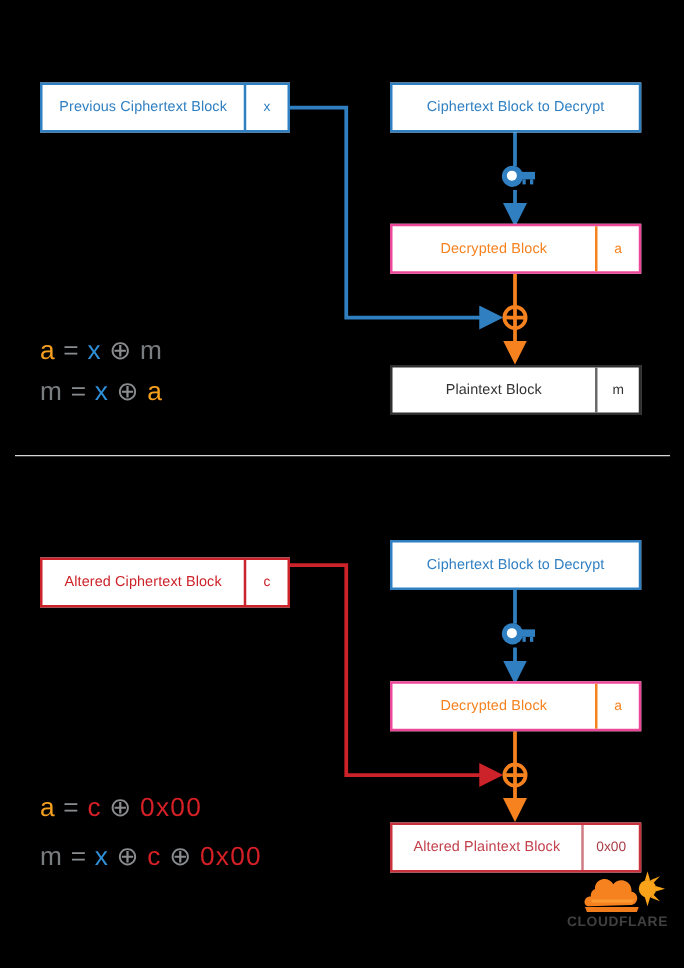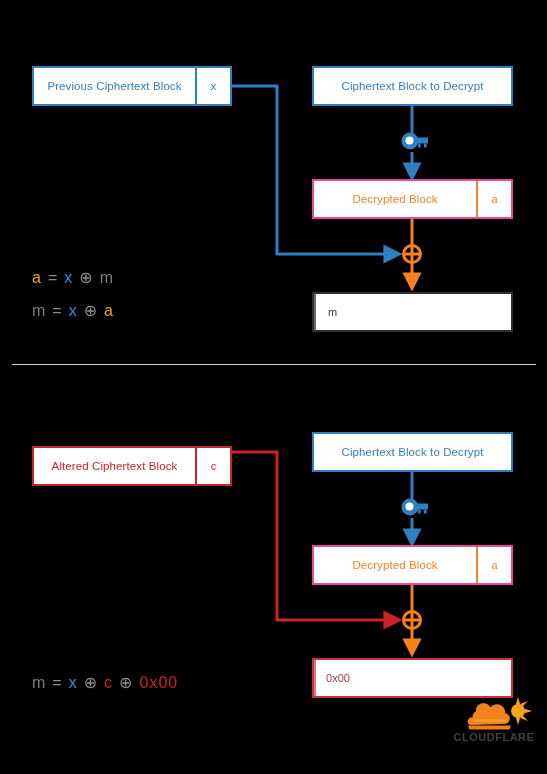--- a/index.html
+++ b/index.html
@@ -63,21 +63,21 @@
   .n-dark .val { border-left: 2px solid #6b6b6b; color:#333333; }
   .n-red { border: 2px solid #cc2229; color: #cc2229; margin-top: 14px; }
   .n-red .val { border-left: 2px solid #cc2229; }
   .n-redpale { border: 2px solid #c8323c; color: #c2414d; }
   .n-redpale .val { border-left: 2px solid #d07b84; color: #a83b44; }
 
   
   .eq {
     position: absolute;
     font-family: "Liberation Sans", sans-serif;
-    font-size: 16px;
+    font-size: 21px;
     letter-spacing: 1px;
     white-space: nowrap;
   }
   .eq span { margin-right: 6px; }
   .c-orange { color: #f6a01f; }
   .c-blue   { color: #2f8fd8; }
   .c-grey   { color: #7a7d80; }
   .c-red    { color: #d42026; }
   .c-op     { color: #8a8d90; }
 
@@ -170,20 +170,21 @@
   <div class="node n-blue single" style="left:312px; top:66px; width:201px; height:40px;">
     <div class="label">Ciphertext Block to Decrypt</div>
   </div>
 
   <div class="node n-orange" style="left:312px; top:179px; width:201px; height:40px;">
     <div class="label">Decrypted Block</div>
     <div class="val">a</div>
   </div>
 
   <div class="node n-dark" style="left:312px; top:292px; width:201px; height:40px;">
+    <div class="label">Plaintext Block</div>
     <div class="val">m</div>
   </div>
 
   <div class="eq" id="eq-0-0" style="left:32px; top:268px;"><span class="c-orange">a</span><span class="c-op">=</span><span class="c-blue">x</span><span class="c-op">⊕</span><span class="c-grey">m</span></div>
   <div class="eq" id="eq-0-1" style="left:32px; top:301px;text-align:center;"><span class="c-grey">m</span><span class="c-op">=</span><span class="c-blue">x</span><span class="c-op">⊕</span><span class="c-orange">a</span></div>
 
   <div class="divider"></div>
 
   <div class="node n-red" style="left:32px; top:432px; width:200px; height:40px;">
     <div class="label">Altered Ciphertext Block</div>
@@ -193,23 +194,25 @@
   <div class="node n-blue single" style="left:312px; top:432px; width:201px; height:40px;">
     <div class="label">Ciphertext Block to Decrypt</div>
   </div>
 
   <div class="node n-orange" style="left:312px; top:545px; width:201px; height:40px;">
     <div class="label">Decrypted Block</div>
     <div class="val">a</div>
   </div>
 
   <div class="node n-redpale" style="left:312px; top:658px; width:201px; height:40px;">
+    <div class="label">Altered Plaintext Block</div>
     <div class="val" style="width:44px">0x00</div>
   </div>
 
+  <div class="eq" id="eq-1-0" style="left:32px; top:634px;"><span class="c-orange">a</span><span class="c-op">=</span><span class="c-red">c</span><span class="c-op">⊕</span><span class="c-red">0x00</span></div>
   <div class="eq" id="eq-1-1" style="left:32px; top:673px;text-decoration:underline;"><span class="c-grey">m</span><span class="c-op">=</span><span class="c-blue">x</span><span class="c-op">⊕</span><span class="c-red">c</span><span class="c-op">⊕</span><span class="c-red">0x00</span></div>
 
   <div class="logo">
     <svg viewBox="0 0 90 50">
 
       <g fill="#f9a31a">
         <circle cx="69" cy="16" r="7"></circle>
         <path d="M69,2 L71.2,9.5 L66.8,9.5 Z"></path>
         <path d="M83,16 L75.5,18.2 L75.5,13.8 Z"></path>
         <path d="M79,6 L73.6,11.4 L71.3,9.1 Z"></path>

